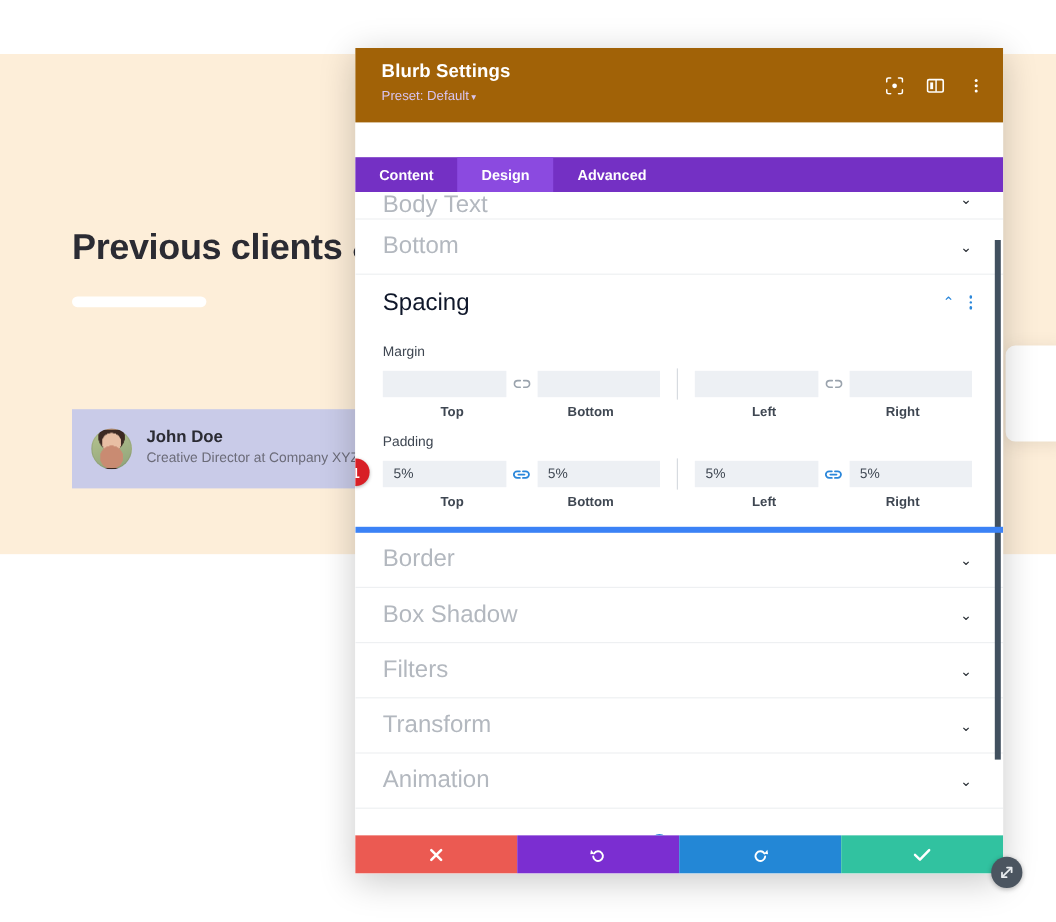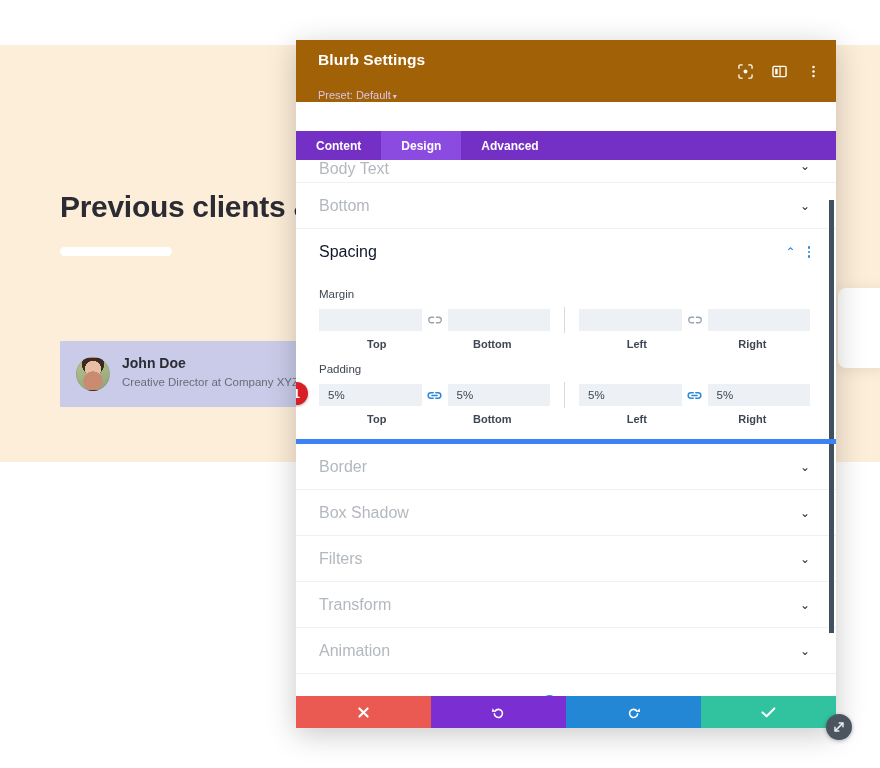--- a/index.html
+++ b/index.html
@@ -77,21 +77,21 @@
   .modal-header {
     background:#a16207;
     height:62px; flex:0 0 62px;
     position:relative;
     padding:11px 16px 0 22px;
   }
   .modal-title {
     color:#ffffff; font-size:15.5px; font-weight:bold; letter-spacing:0.1px;
   }
   .modal-preset {
-    color:#d8c4ef; font-size:11px; margin-top:20px;
+    color:#d8c4ef; font-size:11px; margin-top:5px;
   }
   .modal-preset .caret { font-size:8px; margin-left:2px; }
 
   .header-icons {
     position:absolute; right:12px; top:50%; transform:translateY(-50%);
     display:flex; align-items:center; gap:12px;
   }
   .hicon { width:22px; height:22px; display:flex; align-items:center; justify-content:center; cursor:pointer; }
   .hicon svg { display:block; }
 
@@ -117,21 +117,21 @@
     background:#41505f; border-radius:0;
   }
 
   .acc-row {
     height:46px; display:flex; align-items:center; justify-content:space-between;
     padding:0 26px 0 23px;
     border-bottom:1px solid #eef0f2;
     cursor:pointer;
   }
   .acc-row.partial { height:23px; align-items:flex-start; padding-top:0; }
-  .acc-label { font-size:16px; color:#b3b8bf;text-align:right; }
+  .acc-label { font-size:20px; color:#b3b8bf;text-align:right; }
   .acc-label.active { color:#0f172a; }
   .acc-right { display:flex; align-items:center; gap:12px; }
   .chev { color:#2a2f36; font-size:12px; line-height:1; }
   .chev.blue { color:#2b87da; }
   .dots-v { display:flex; flex-direction:column; gap:2px; }
   .dots-v i { width:2.5px; height:2.5px; border-radius:50%; background:#2b87da; display:block; }
 
   .spacing-panel { padding:0 0 14px 0; border-bottom:5px solid #3b82f6; position:relative; }
 
   .grp-label { font-size:11.5px; color:#3f4752; margin:13px 0 7px 23px; }

